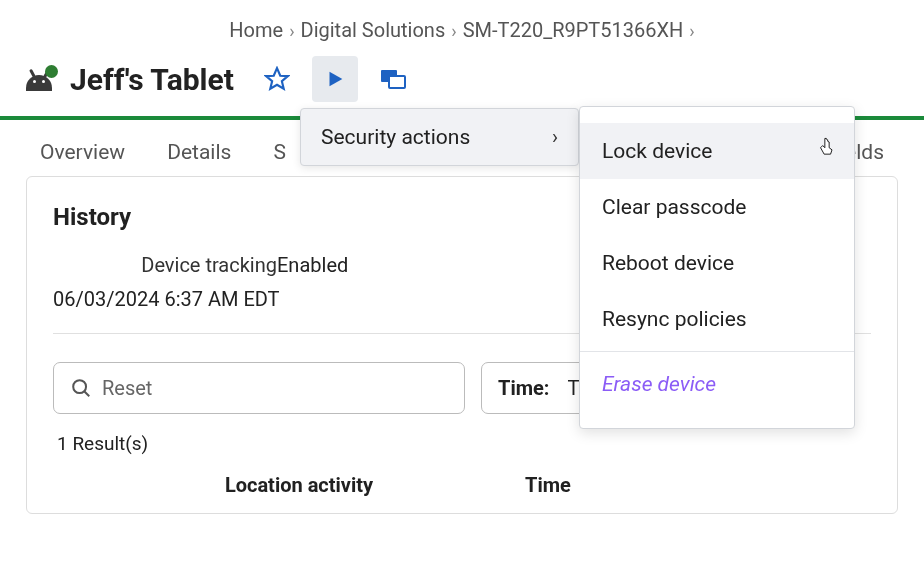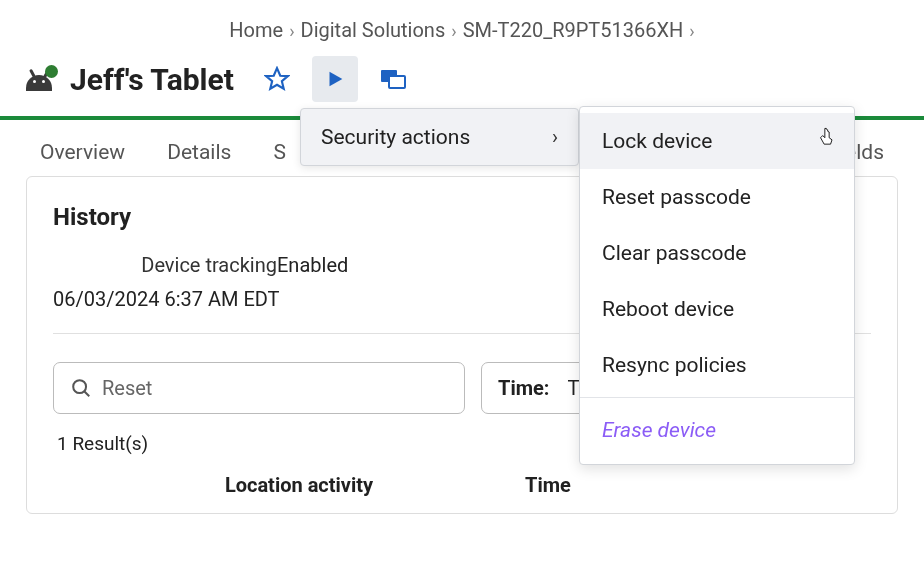--- a/index.html
+++ b/index.html
@@ -110,21 +110,21 @@
   }
   .dropdown-parent .chev { font-size: 20px; color: #333; }
   .dropdown-sub {
     position: absolute; top: 106px; left: 579px;
     width: 276px;
     background: #fff;
     border: 1px solid #d2d5da;
     border-radius: 4px;
     box-shadow: 0 4px 14px rgba(0,0,0,0.12);
     z-index: 11;
-    padding: 6px 0;
+    padding: 16px 0;
   }
   .dropdown-sub .item {
     padding: 16px 22px; font-size: 21px; color: #222; cursor: pointer;
     position: relative;
   }
   .dropdown-sub .item.hover { background: #f1f2f5; }
   .dropdown-sub .item.danger { color: #8b5cf6; font-style: italic; }
   .dropdown-sub .sep { border-top: 1px solid #e2e4e8; margin: 4px 0; }
   .cursor-icon {
     position: absolute; right: 18px; top: 14px;
@@ -224,23 +224,20 @@
 </div>
 
 <div class="dropdown-sub">
   <div class="item hover">
     <span>Lock device</span>
     <svg class="cursor-icon" viewBox="0 0 24 28">
       <path d="M9 2v13l-3-3-3 3 5 9h9l2-6-4-3V7l-2-1V4l-2-1V2z" fill="#fff" stroke="#000" stroke-width="1.2"></path>
     </svg>
   </div>
   <div class="item">
-    <span>Reset passcode</span>
-  </div>
-  <div class="item">
     <span>Clear passcode</span>
   </div>
   <div class="item">
     <span>Reboot device</span>
   </div>
   <div class="item">
     <span>Resync policies</span>
   </div>
   <div class="sep"></div>
   <div class="item danger">

